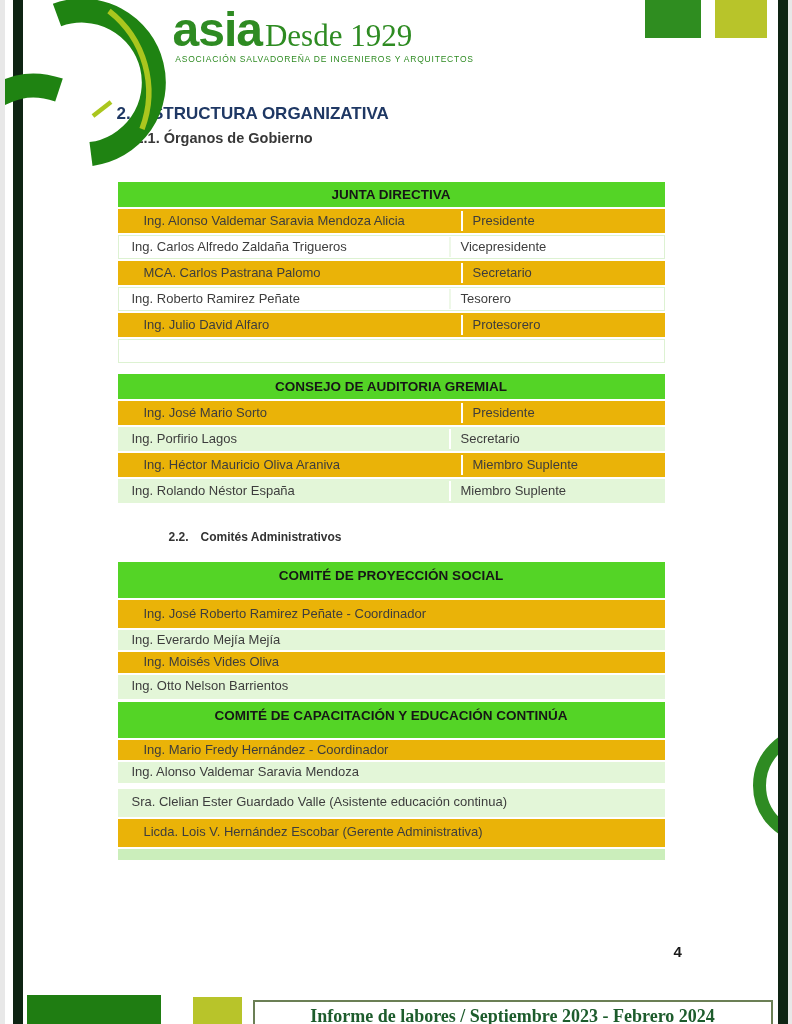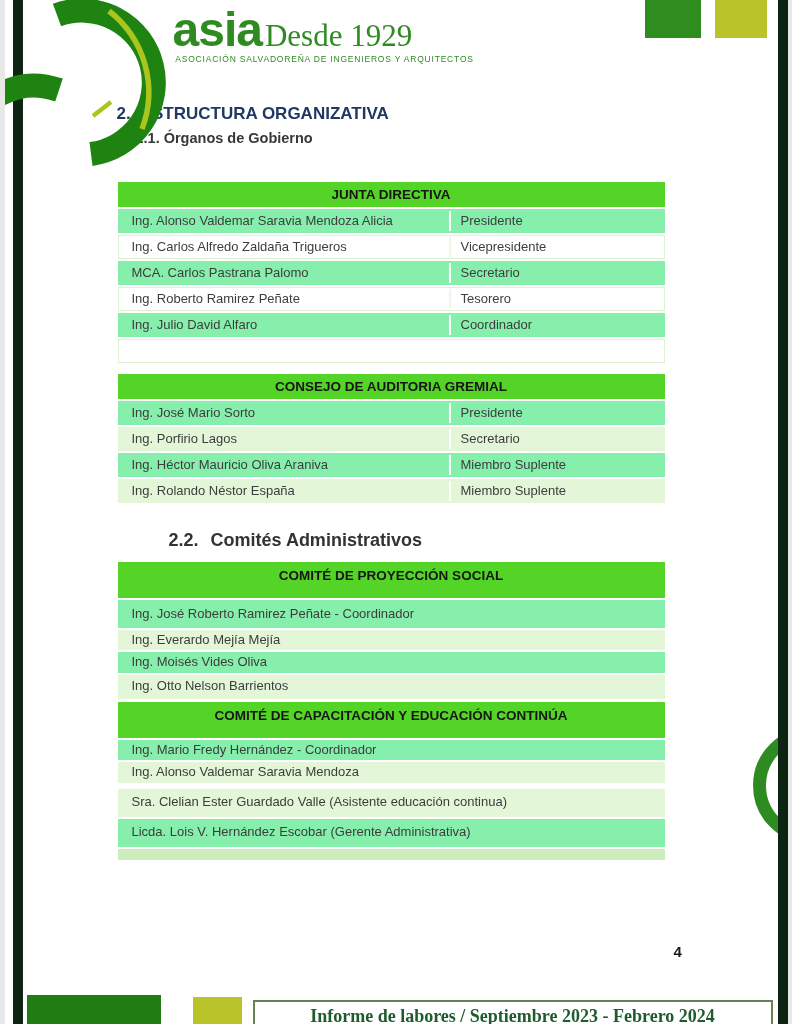--- a/index.html
+++ b/index.html
@@ -35,35 +35,35 @@
     position:absolute; left:170px; top:54px; width:300px;
     text-align:center; font-size:8.5px; letter-spacing:0.8px; color:#2e8b22;
   }
 
   
   .h-main { position:absolute; left:112px; top:104px; display:flex; gap:10px;
             font-size:17px; font-weight:bold; color:#1f3864; }
   .h-sub1 { position:absolute; left:131px; top:130px; display:flex; gap:4px;
             font-size:14.5px; font-weight:bold; color:#383838; }
   .h-sub2 { position:absolute; left:164px; top:530px; display:flex; gap:12px;
-            font-size:18px; font-weight:bold; color:#333333; }
+            font-size:12px; font-weight:bold; color:#333333; }
 
   
   .tbl { position:absolute; left:113px; width:547px; }
   #t1 { top:182px; } #t2 { top:374px; } #t3 { top:562px; } #t4 { top:702px; }
 
   .thead {
     background:#54d426; height:25px; margin-bottom:2px;
     display:flex; justify-content:center; align-items:center;
     font-size:13.5px; font-weight:bold; color:#161616;
   }
   #t3 .thead, #t4 .thead { height:36px; align-items:flex-start; padding-top:6px; }
 
   .trow { display:flex; align-items:center; min-height:24px; margin-bottom:2px; }
-  .shade-a { background:#86efac; }
+  .shade-a { background:#eab308;padding-left:12px; }
   .zebra-white .shade-b { background:#ffffff; box-shadow: inset 0 0 0 1px #ddf2d2; }
   .zebra-green .shade-b { background:#e3f6d8; }
 
   .cell { font-size:13px; color:#3d3d3d; line-height:1.25; padding:2px 8px 2px 14px; }
   .c-name { width:331px; flex:none; }
   .c-role { flex:1; border-left:2px solid #ffffff; padding-left:10px; }
   .zebra-white .shade-b .c-role { border-left:2px solid #eef8e8; }
   .c-full { flex:1; }
 
   #t3 .trow:nth-child(2) { min-height:28px; }
@@ -135,21 +135,21 @@
       <div class="trow shade-a">
         <div class="cell c-name">MCA. Carlos Pastrana Palomo</div>
         <div class="cell c-role">Secretario</div>
       </div>
       <div class="trow shade-b">
         <div class="cell c-name">Ing. Roberto Ramirez Peñate</div>
         <div class="cell c-role">Tesorero</div>
       </div>
       <div class="trow shade-a">
         <div class="cell c-name">Ing. Julio David Alfaro</div>
-        <div class="cell c-role">Coordinador</div>
+        <div class="cell c-role">Protesorero</div>
       </div>
       <div class="trow shade-b">
       </div>
     </div>
   <div id="t2" class="tbl zebra-green">
       <div class="thead">CONSEJO DE AUDITORIA GREMIAL</div>
       <div class="trow shade-a">
         <div class="cell c-name">Ing. José Mario Sorto</div>
         <div class="cell c-role">Presidente</div>
       </div>

